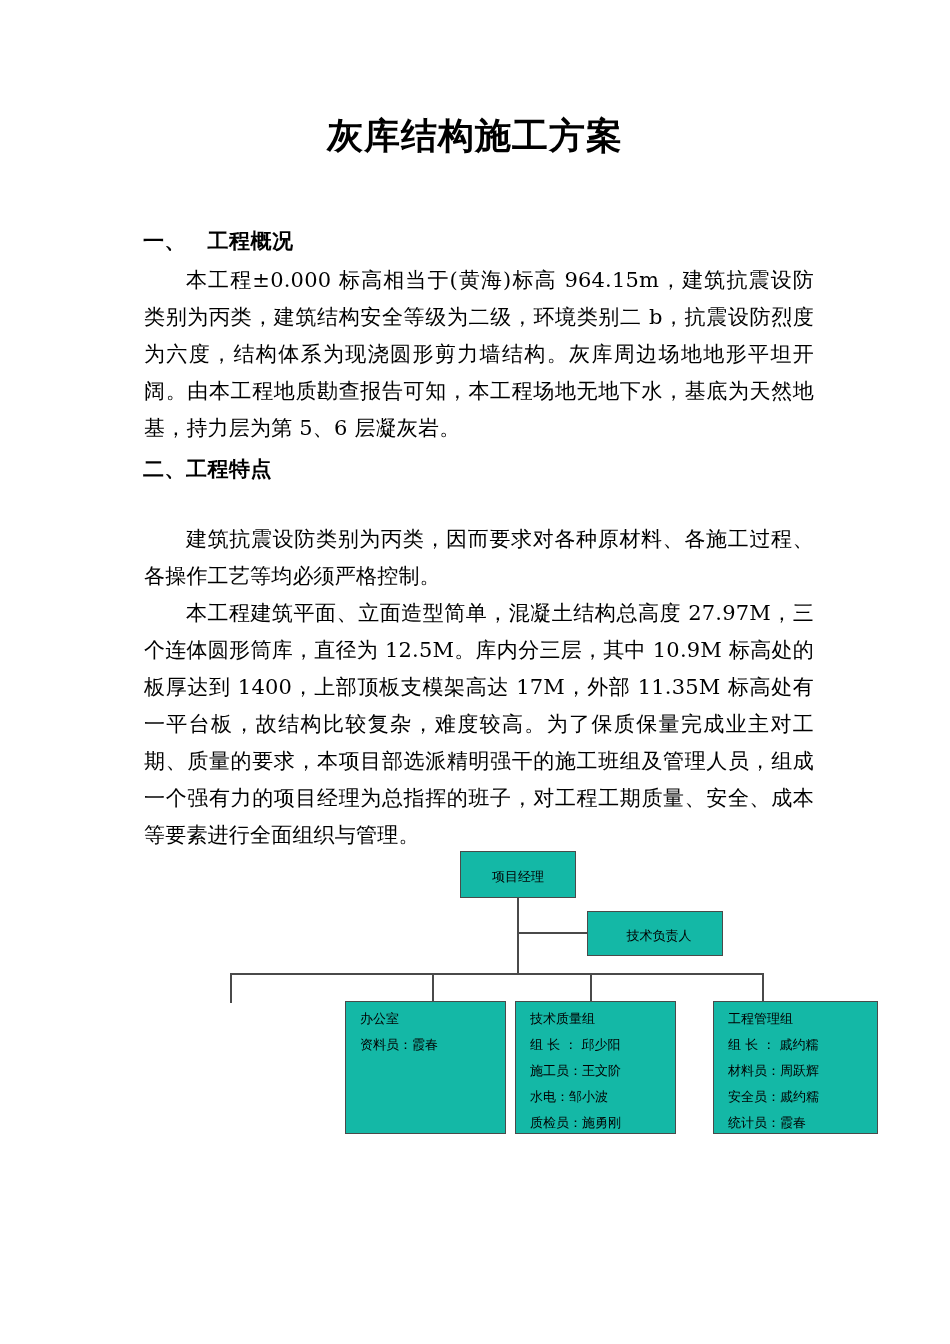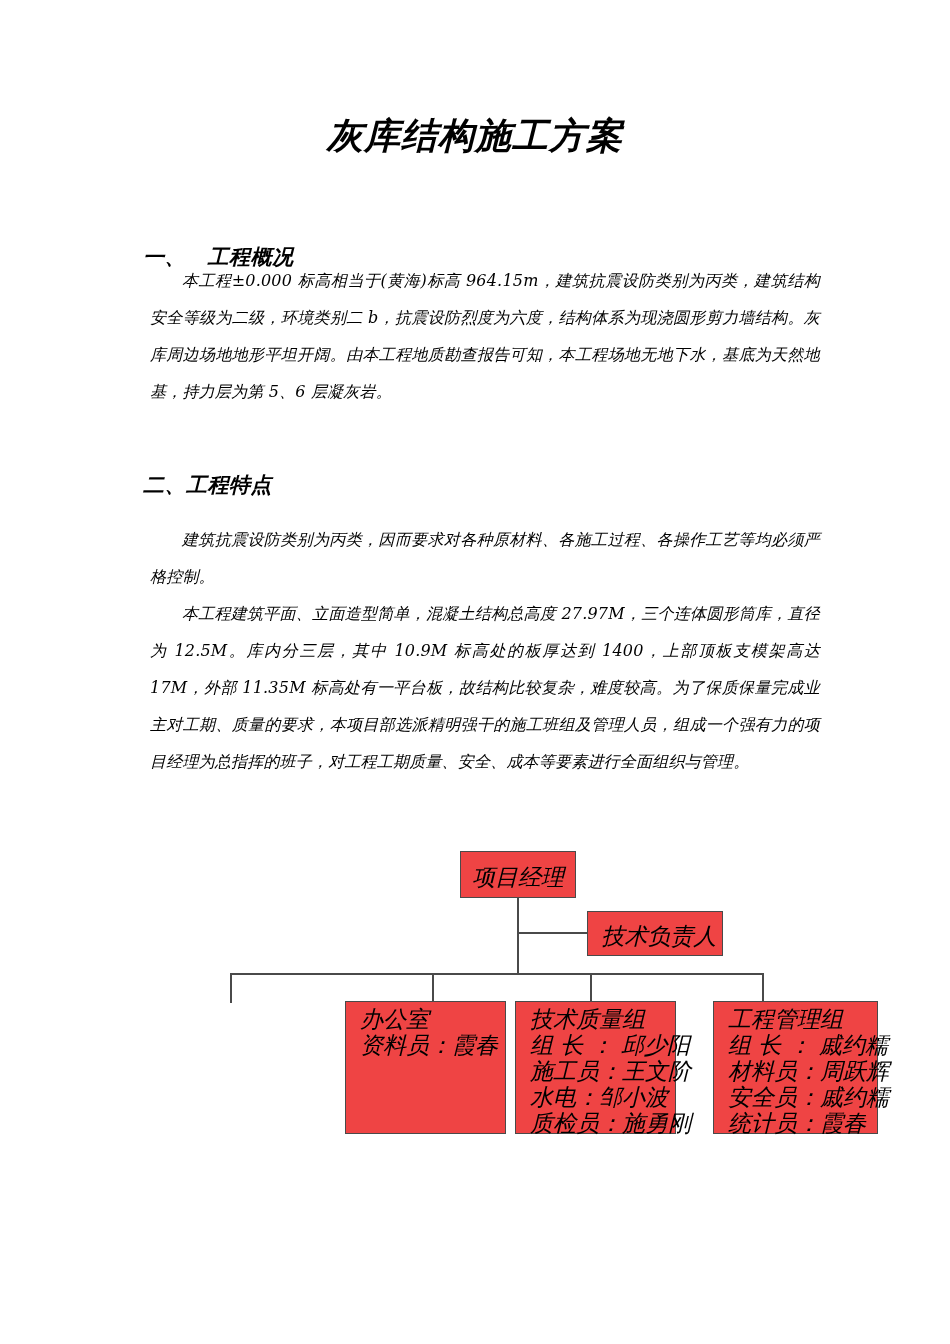--- a/index.html
+++ b/index.html
@@ -14,21 +14,20 @@
     font-family: "DejaVu Serif", "Liberation Serif", serif;
     color: #000000;
     overflow: hidden;
   }
 
   .page {
     position: absolute;
     left: 0; top: 0;
     width: 916px;
     height: 1344px;
-    font-style: italic;
   }
 
   
   .doc-title {
     position: absolute;
     left: 0;
     top: 113px;
     width: 950px;
     text-align: center;
     font-size: 36px;
@@ -38,32 +37,31 @@
   }
 
   
   .heading {
     position: absolute;
     left: 143px;
     font-size: 21px;
     font-weight: bold;
     letter-spacing: 0.5px;
     white-space: pre;
-    margin-top: 16px;
   }
   .heading-1 { top: 227px; }
   .heading-2 { top: 455px; text-align: center; }
   .heading-3 { top: 1168px; }
 
   
   .para {
     position: absolute;
-    left: 150px;
+    left: 144px;
     width: 670px;
-    font-size: 16px;
+    font-size: 21px;
     line-height: 37px;
     text-align: justify;
     text-justify: inter-ideograph;
     text-indent: 2em;
     letter-spacing: 0.2px;
   }
   .para-1 { top: 262px; }
   .para-2 { top: 521px; }
   .para-3 { top: 595px; }
 
@@ -73,22 +71,22 @@
     left: 0;
     top: 0;
     width: 950px;
     height: 1344px;
     pointer-events: none;
   }
   .org-box {
     position: absolute;
     box-sizing: border-box;
     border: 1px solid #4a4a4a;
-    background: #ef4444;
-    font-size: 23px;
+    background: #14b8a6;
+    font-size: 13px;
     line-height: 26px;
     padding: 4px 0 0 14px;
     white-space: pre;
     pointer-events: auto;
   }
   .org-box.center {
     text-align: center;
     padding-left: 0;
     display: flex;
     align-items: center;

